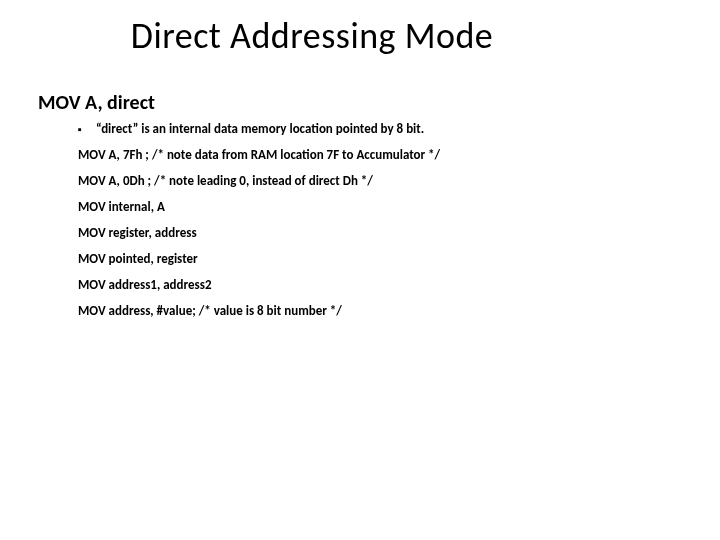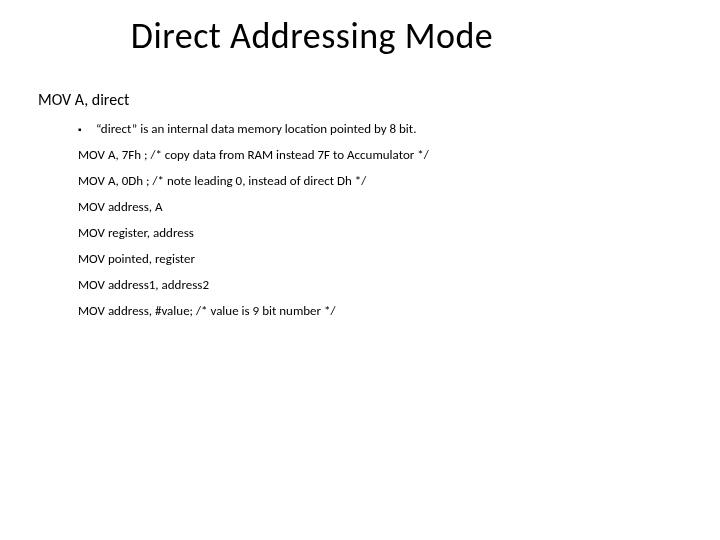--- a/index.html
+++ b/index.html
@@ -24,22 +24,22 @@
     width: 100%;
     text-align: center;
     font-size: 36px;
     font-weight: 400;
     letter-spacing: 0.5px;
   }
   .subheading {
     position: absolute;
     top: 90px;
     left: 38px;
-    font-size: 16px;
-    font-weight: 400;
+    font-size: 20px;
+    font-weight: 700;
   }
   .body {
     position: absolute;
     top: 122px;
     left: 78px;
     right: 40px;
     font-size: 13px;
     line-height: 1.15;
   }
   .body .row {
@@ -51,36 +51,36 @@
   }
   .bullet::before {
     content: "\25AA";
     position: absolute;
     left: 0;
     top: 0;
     font-size: 10px;
     line-height: 15px;
   }
   .bold {
-    font-weight: 400;
+    font-weight: 700;
   }
 </style>
 </head>
 <body>
 
 <div class="slide">
 
   <div class="title">Direct Addressing Mode</div>
 
   <div class="subheading">MOV A, direct</div>
 
   <div class="body">
     <div class="row bullet bold">“direct” is an internal data memory location pointed by 8 bit.</div>
-    <div class="row bold">MOV A, 7Fh ; /* copy data from RAM instead 7F to Accumulator */</div>
+    <div class="row bold">MOV A, 7Fh ; /* note data from RAM location 7F to Accumulator */</div>
     <div class="row bold">MOV A, 0Dh ;  /* note leading 0, instead of direct Dh */</div>
-    <div class="row bold">MOV address, A</div>
+    <div class="row bold">MOV internal, A</div>
     <div class="row bold">MOV register, address</div>
     <div class="row bold">MOV pointed, register</div>
     <div class="row bold">MOV address1, address2</div>
-    <div class="row bold">MOV address, #value;  /* value is 9 bit number */</div>
+    <div class="row bold">MOV address, #value;  /* value is 8 bit number */</div>
   </div>
 
 </div>
 
 </body></html>

